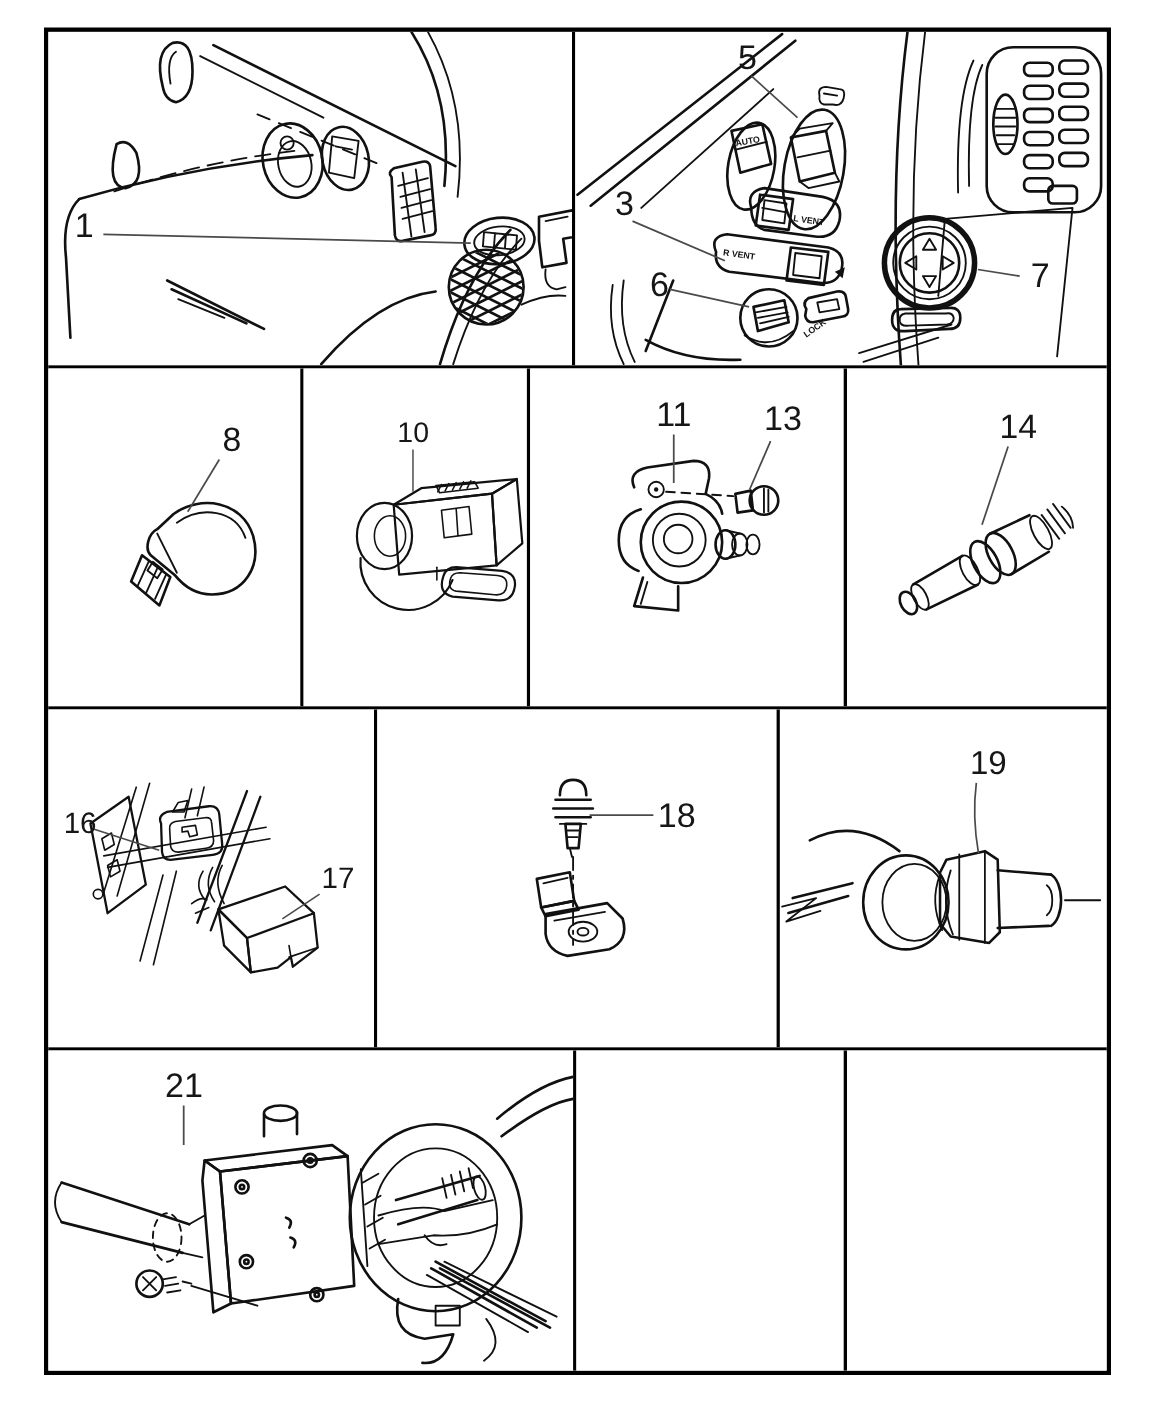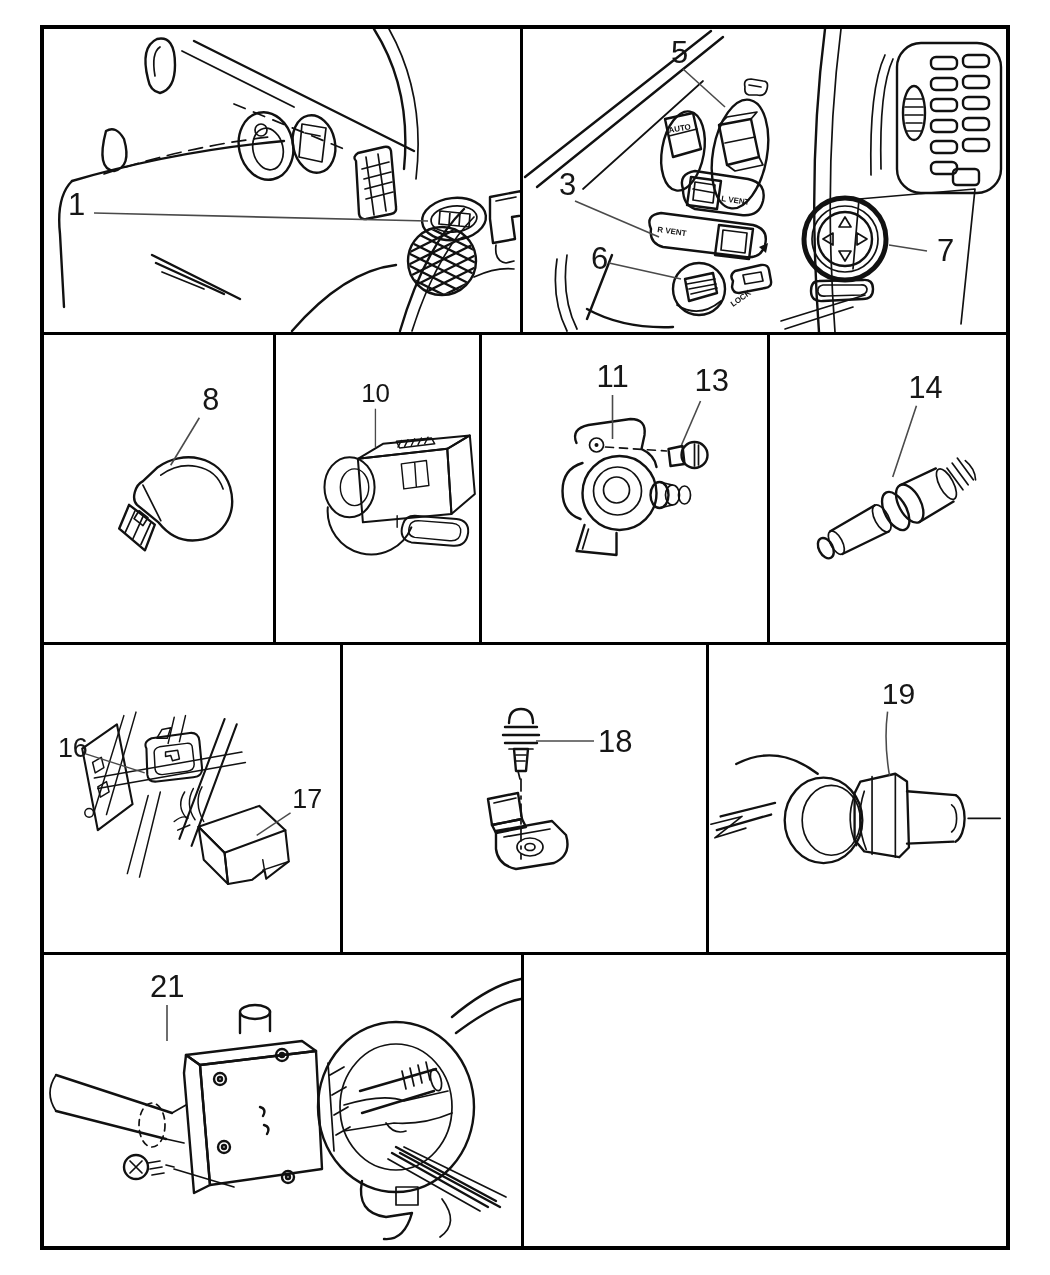--- a/index.html
+++ b/index.html
@@ -329,21 +329,21 @@
             <path d="M254,150 A13,25 0 0 1 254,198"></path>
             <path class="thin" d="M250,160 A8,15 0 0 1 250,188"></path>
             <path class="thin" d="M267,174 H300"></path>
           </g>
           <path class="leader" d="M184,64 Q180,95 186,130"></path>
           <text class="callout" x="178" y="56">19</text>
         </svg>
       </div>
     </div>
 
-    <div class="row" style="height:291px;align-items:center;">
+    <div class="row" style="height:291px;">
 
       <div class="cell cb" style="width:480px;">
         <svg viewBox="0 0 477 291">
           <g class="art">
             <path d="M12,120 L128,158 M12,156 L122,184"></path>
             <path class="thin" d="M12,120 Q0,138 12,156"></path>
             <ellipse class="thin" cx="108" cy="170" rx="13" ry="22" stroke-dasharray="6 5"></ellipse>
             <path class="thin" d="M128,158 L142,150 M122,184 L140,188"></path>
             <path d="M196,58 V78 M226,56 V76"></path>
             <ellipse cx="211" cy="57" rx="15" ry="7"></ellipse>

